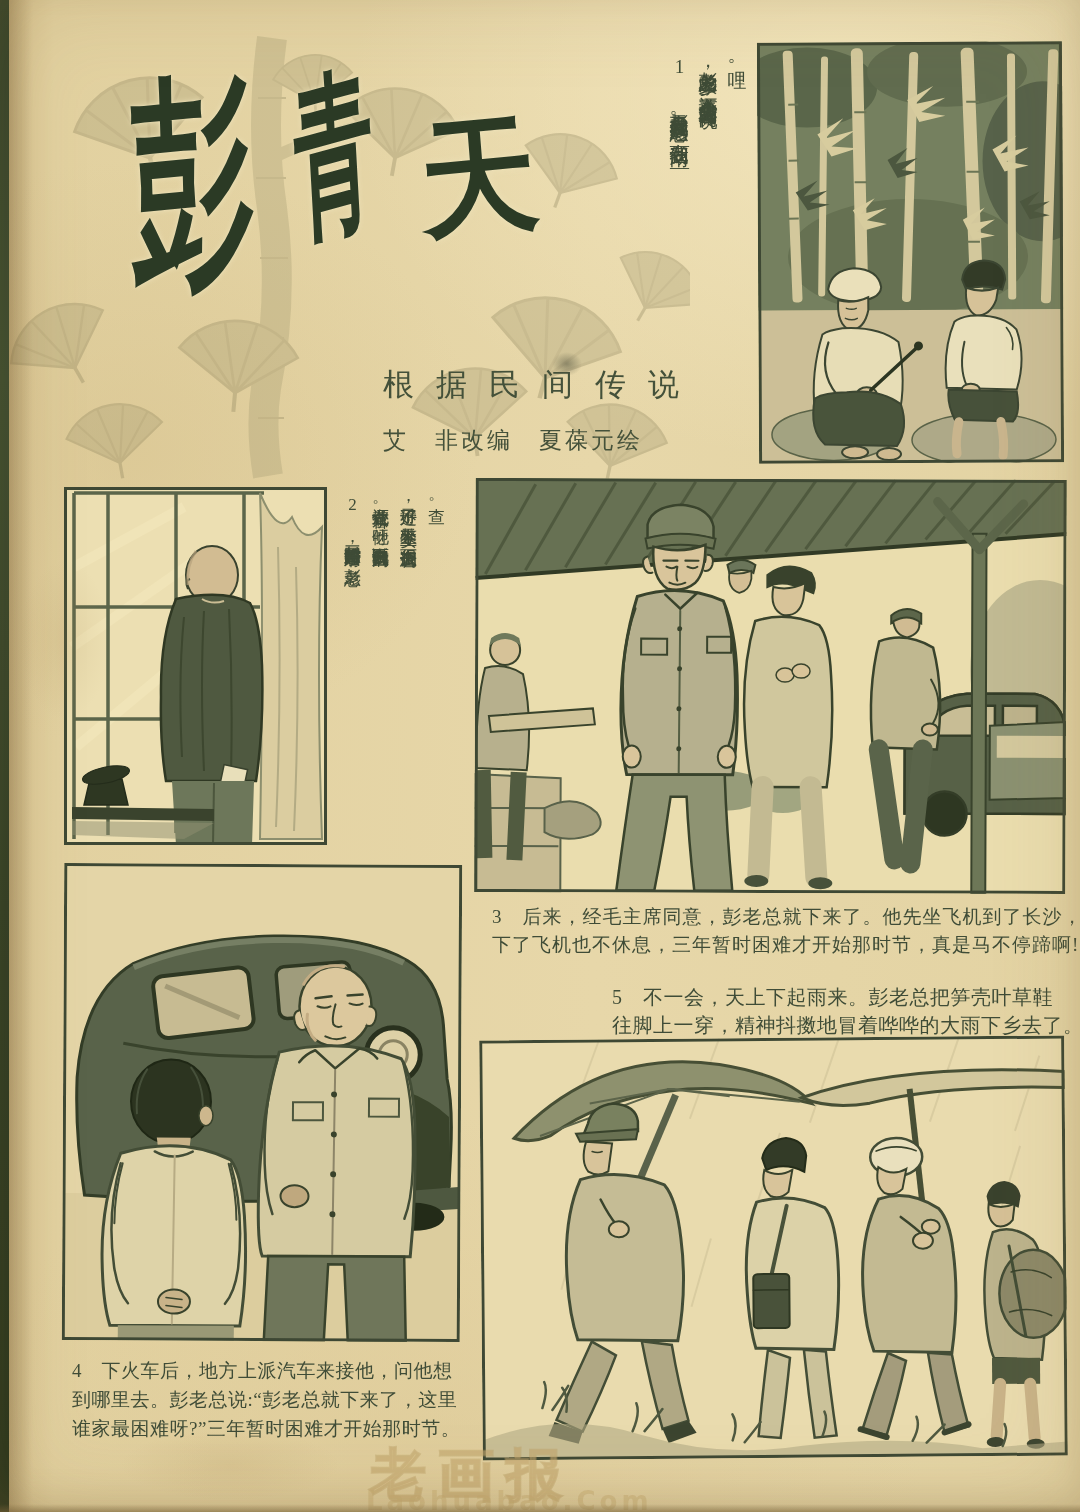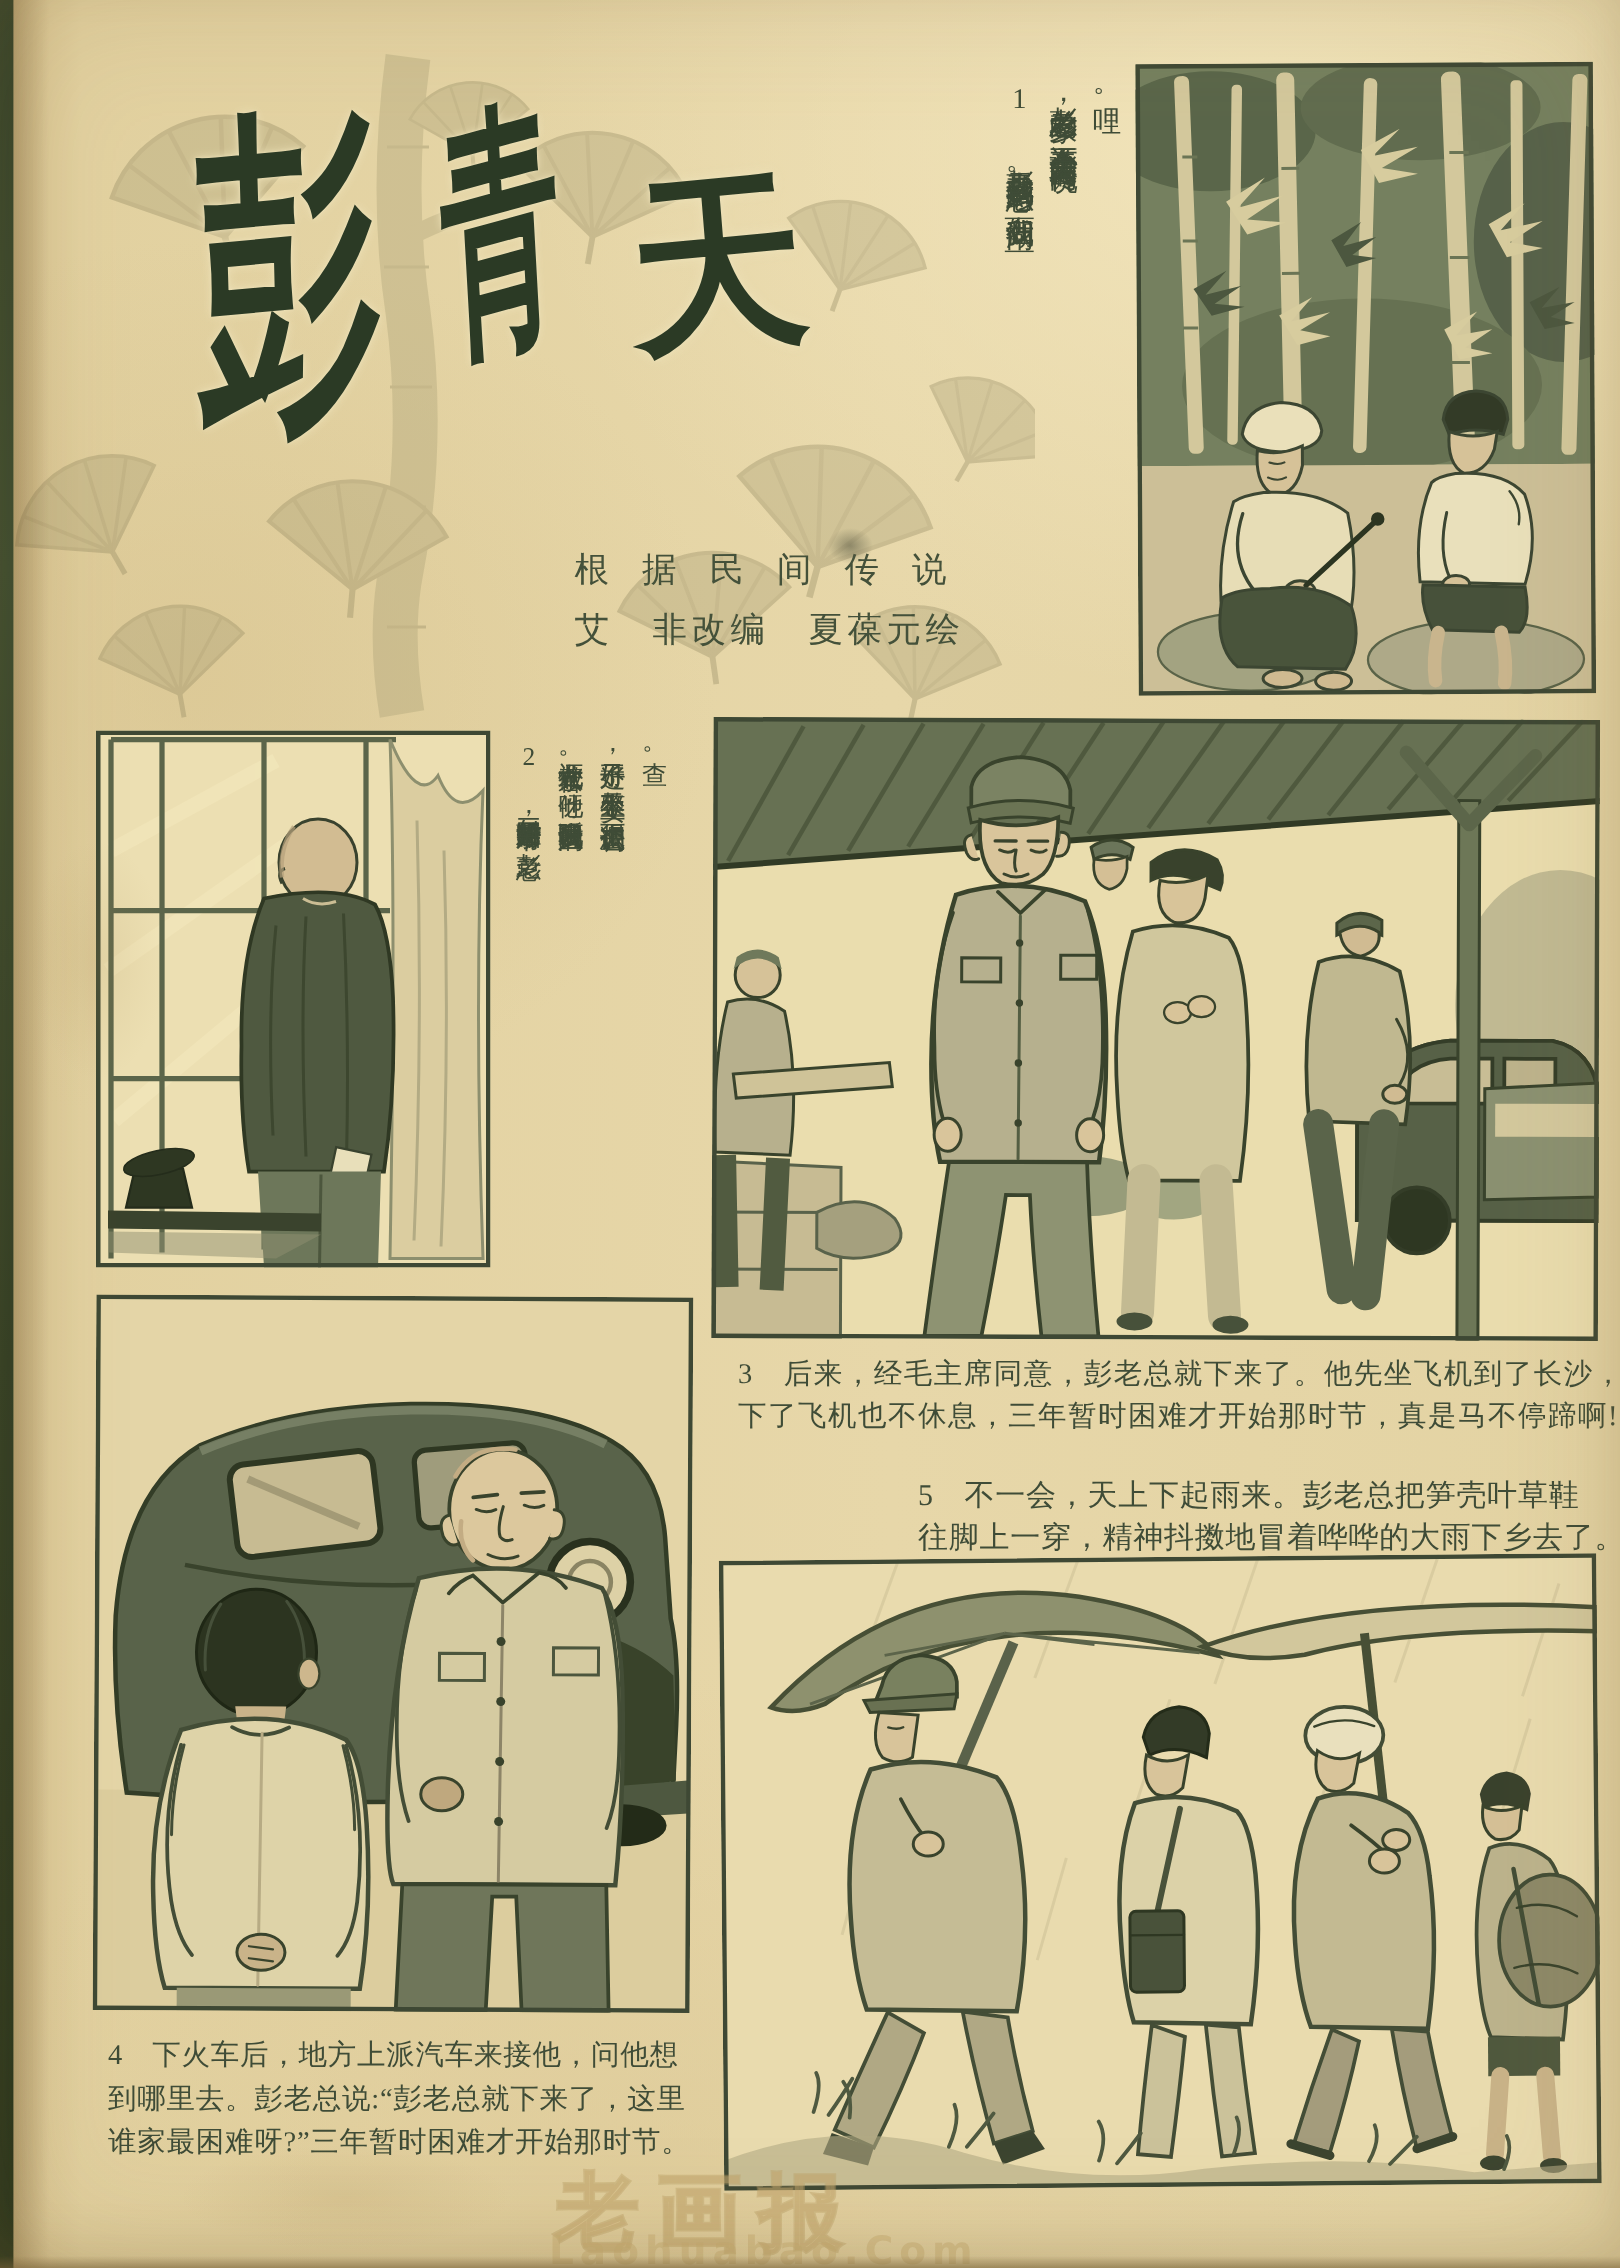--- a/index.html
+++ b/index.html
@@ -27,22 +27,22 @@
 
   .title-layer { position:absolute; inset:0; pointer-events:none; }
   .tc { position:absolute; display:inline-block; font-weight:bold; color:#2b3a25; line-height:1;
         font-family:"DejaVu Serif","Liberation Serif",serif; transform-origin:top left;
         text-shadow:0 0 9px rgba(237,225,184,.95), 0 0 3px rgba(237,225,184,.9); }
   .tc1 { left:128px; top:76px;  font-size:218px; transform:scaleX(.56) rotate(-3deg); }
   .tc2 { left:290px; top:78px;  font-size:175px; transform:scaleX(.45) rotate(-7deg); }
   .tc3 { left:415px; top:118px; font-size:128px; transform:scaleX(.92) rotate(-5deg); }
 
   .credits { position:absolute; left:383px; top:364px; color:#44513a; }
-  .credit1 { font-size:23px; letter-spacing:22px; white-space:nowrap; }
-  .credit2 { font-size:23px; letter-spacing:3px; margin-top:9px; white-space:nowrap; }
+  .credit1 { font-size:31px; letter-spacing:22px; white-space:nowrap; }
+  .credit2 { font-size:23px; letter-spacing:3px; margin-top:19px; white-space:nowrap; }
 
   .panel { position:absolute; }
   .panel svg { display:block; width:100%; height:100%; }
   #panel1 { left:758px; top:42px;  width:305px; height:421px; transform:rotate(-.3deg); }
   #panel2 { left:64px;  top:487px; width:263px; height:358px; }
   #panel3 { left:475px; top:479px; width:591px; height:414px; transform:rotate(.2deg); }
   #panel4 { left:63px;  top:864px; width:398px; height:477px; transform:rotate(.3deg); }
   #panel5 { left:481px; top:1038px; width:585px; height:420px; transform:rotate(-.5deg); }
 
   .vcap { position:absolute; display:flex; align-items:flex-start; color:#3f4c37; }

